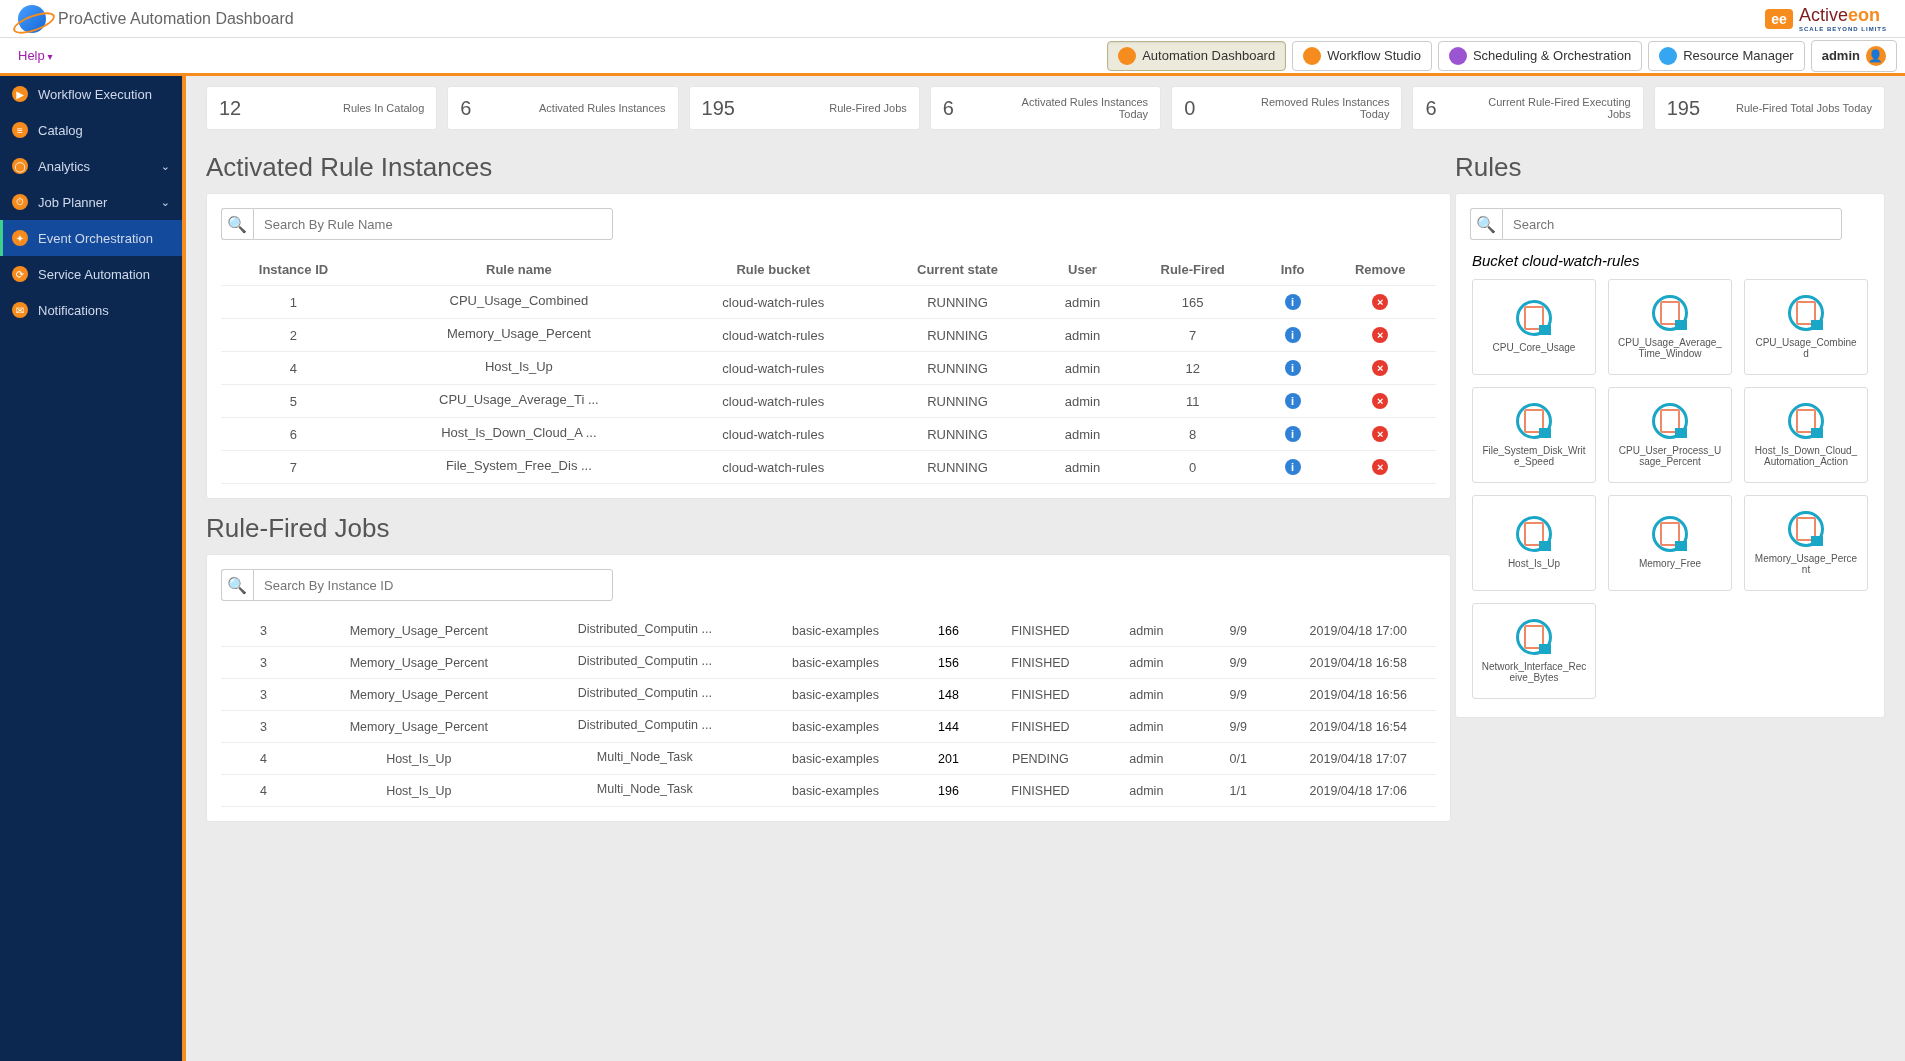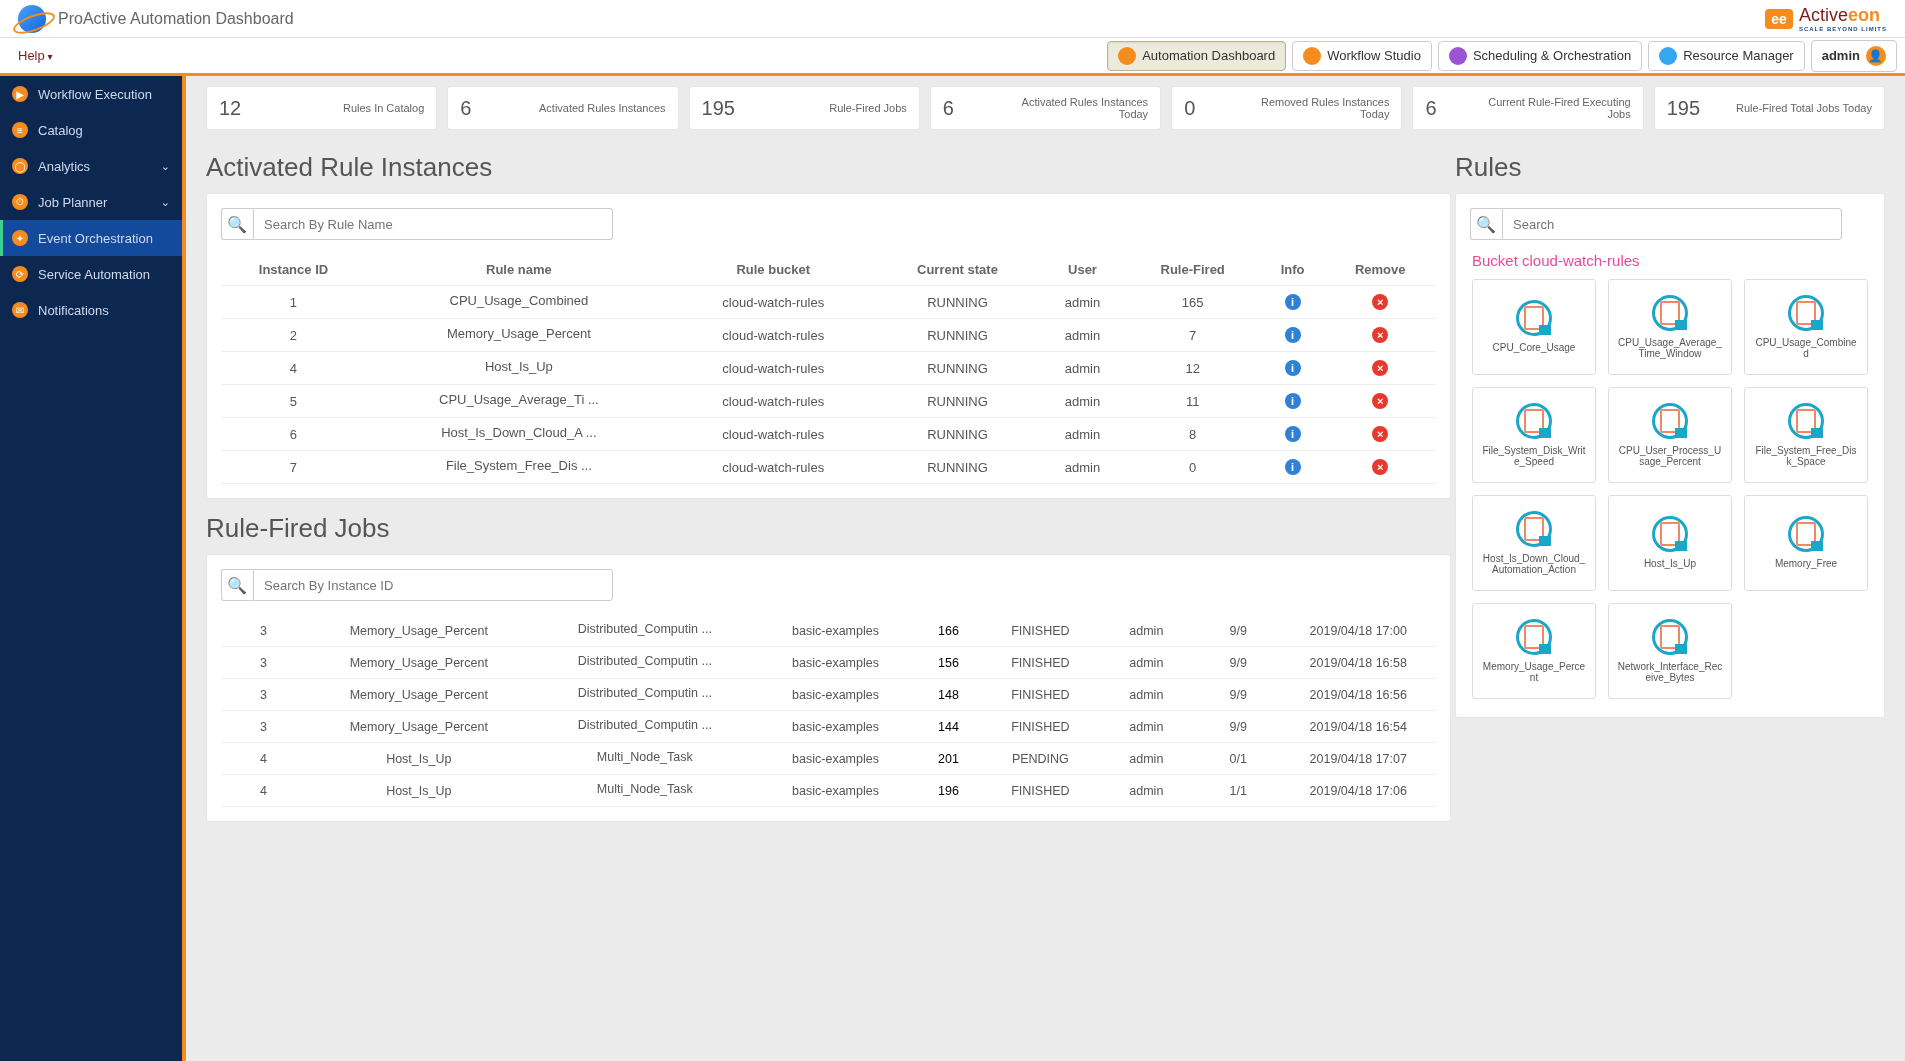--- a/index.html
+++ b/index.html
@@ -13,21 +13,21 @@
   .title { color:#666; font-size:16px; font-weight:400; }
   .spacer { flex:1; }
   .brand { display:flex; align-items:center; gap:6px; color:#f68b1e; font-weight:600; font-size:18px;}
   .brand small { display:block; font-size:6px; letter-spacing:1px; color:#1a4b8c; font-weight:600;}
   .brand-logo { width:28px; height:20px; background:#f68b1e; border-radius:4px; color:#fff;
     font-size:14px; display:flex; align-items:center; justify-content:center; font-weight:700;}
   .brand-pro { color:#7f1d1d; font-weight:400;}
 
   .navstrip { height:38px; background:#fff; border-bottom:3px solid #f68b1e;
     display:flex; align-items:center; justify-content:space-between; padding:0 8px 0 18px; }
-  .help { color:#7f1d1d; font-size:13px; cursor:pointer; }
+  .help { color:#a21caf; font-size:13px; cursor:pointer; }
   .help::after { content:" ▾"; font-size:10px; }
   .navbuttons { display:flex; gap:6px; align-items:center; }
   .navbtn { display:flex; align-items:center; gap:6px; background:#fff; border:1px solid #ccc;
     border-radius:4px; padding:5px 10px; font-size:13px; color:#333; cursor:pointer;}
   .navbtn.active { background:#eceadb; border-color:#b9b28b; box-shadow: inset 0 1px 2px rgba(0,0,0,.08);}
   .nb-icon { width:18px; height:18px; border-radius:50%; display:inline-block; }
   .orange { background:#f68b1e; color:#fff; font-size:11px; display:flex; align-items:center; justify-content:center;}
   .purple { background:#9b55d3; }
   .blue   { background:#35a6f0; }
   .admin-btn { font-weight:700; }
@@ -70,21 +70,21 @@
   .truncate { max-width:190px; white-space:nowrap; overflow:hidden; text-overflow:ellipsis; display:inline-block;}
   .info-ic { width:16px;height:16px;border-radius:50%;background:#2f81d6;color:#fff;
     font-size:11px;font-weight:700;display:inline-flex;align-items:center;justify-content:center;cursor:pointer;}
   .del-ic { width:16px;height:16px;border-radius:50%;background:#e63a2e;color:#fff;
     font-size:11px;font-weight:700;display:inline-flex;align-items:center;justify-content:center;cursor:pointer;}
   .link { color:#000000; cursor:pointer;}
 
   .jobs-table td,.jobs-table th { font-size:12.5px; }
 
   .rules-panel { }
-  .bucket-title { font-size:15px; color:#ec4899; margin:12px 2px 10px 2px;}
+  .bucket-title { font-size:15px; color:#000000; margin:12px 2px 10px 2px;font-style:italic;}
   .rule-grid { display:grid; grid-template-columns:repeat(3,1fr); gap:12px; padding:0 2px 4px 2px;}
   .rule-card { border:1px solid #ddd; border-radius:3px; background:#fff;
     height:96px; display:flex; flex-direction:column; align-items:center; justify-content:center;
     gap:6px; cursor:pointer; padding:4px;}
   .rule-ic { width:36px; height:36px; border-radius:50%; border:3px solid #1aa6c7;
     background:#fff; position:relative; display:flex; align-items:center; justify-content:center;}
   .rule-ic::before { content:""; width:16px; height:20px; background:#fff; border:2px solid #e86; border-radius:2px;}
   .rule-ic::after { content:""; position:absolute; right:-2px; bottom:-2px; width:12px;height:10px;background:#1aa6c7;}
   .rule-lab { font-size:10px; color:#555; text-align:center; line-height:1.15; padding:0 4px;
     word-break:break-word;}
@@ -385,24 +385,20 @@
               <div class="rule-card">
                 <span class="rule-ic"></span>
                <span class="rule-lab">File_System_Disk_Write_Speed</span>
               </div>
               <div class="rule-card">
                 <span class="rule-ic"></span>
                <span class="rule-lab">CPU_User_Process_Usage_Percent</span>
               </div>
               <div class="rule-card">
                 <span class="rule-ic"></span>
-               <span class="rule-lab">File_System_Free_Disk_Space</span>
-              </div>
-              <div class="rule-card">
-                <span class="rule-ic"></span>
                <span class="rule-lab">Host_Is_Down_Cloud_Automation_Action</span>
               </div>
               <div class="rule-card">
                 <span class="rule-ic"></span>
                <span class="rule-lab">Host_Is_Up</span>
               </div>
               <div class="rule-card">
                 <span class="rule-ic"></span>
                <span class="rule-lab">Memory_Free</span>
               </div>

